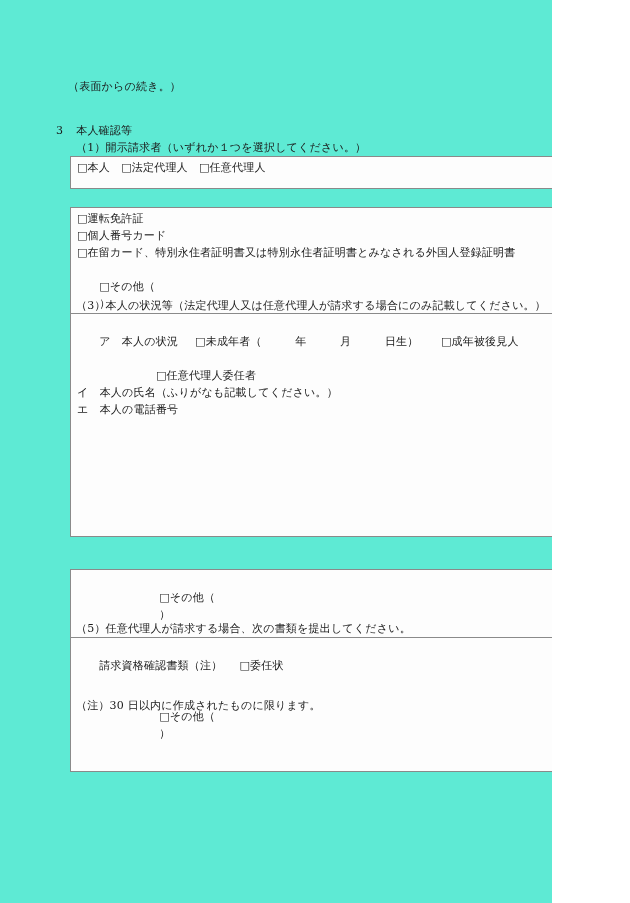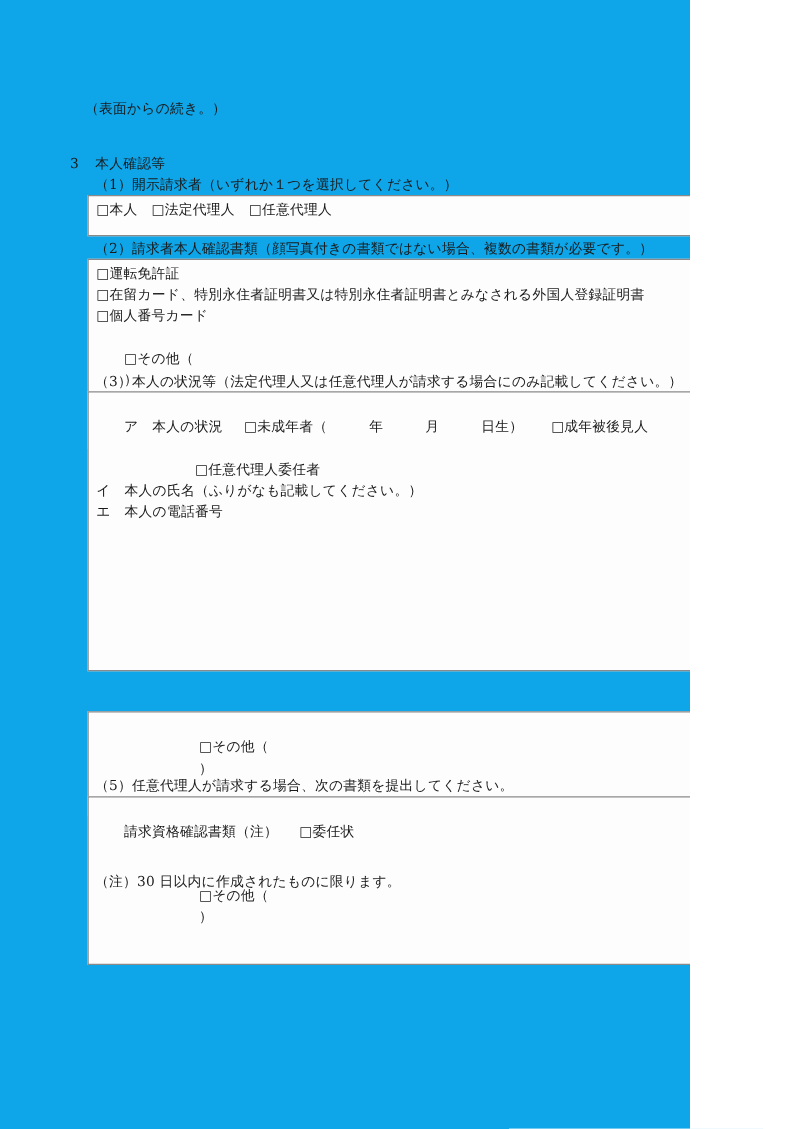--- a/index.html
+++ b/index.html
@@ -9,21 +9,21 @@
     background: #ffffff;
   }
   body {
     font-family: "DejaVu Serif", "Liberation Serif", serif;
     color: #1a1a1a;
   }
   .page {
     position: relative;
     width: 552px;
     height: 903px;
-    background: #0ea5e9;
+    background: #5eead4;
     overflow: hidden;
     box-sizing: border-box;
   }
 
   
   .txt {
     font-size: 11px;
     line-height: 17px;
     letter-spacing: 0.2px;
     white-space: pre;
@@ -94,26 +94,25 @@
     <span class="txt">3</span>
     <span class="txt">本人確認等</span>
   </div>
 
   <div class="sub-label txt" style="top:139px;">（1）開示請求者（いずれか１つを選択してください。）</div>
 
   <div class="box" style="top:156px;">
     <span class="txt">□本人　□法定代理人　□任意代理人</span>
   </div>
 
-  <div class="sub-label txt" style="top:190px;">（2）請求者本人確認書類（顔写真付きの書類ではない場合、複数の書類が必要です。）</div>
 
   <div class="box" style="top:207px;">
     <span class="txt">□運転免許証</span>
+    <span class="txt">□個人番号カード</span>
     <span class="txt">□在留カード、特別永住者証明書又は特別永住者証明書とみなされる外国人登録証明書</span>
-    <span class="txt">□個人番号カード</span>
     <span class="txt fill-row">
       <span>□その他（</span>
       <span class="tail">）</span>
     </span>
     <span class="txt">※請求書を送付して請求をする場合、加えて住民票の写し等（注）を添付してください。</span>
   </div>
 
   <div class="sub-label txt" style="top:297px;">（3）本人の状況等（法定代理人又は任意代理人が請求する場合にのみ記載してください。）</div>
 
   <div class="box" style="top:313px; height:224px;">

